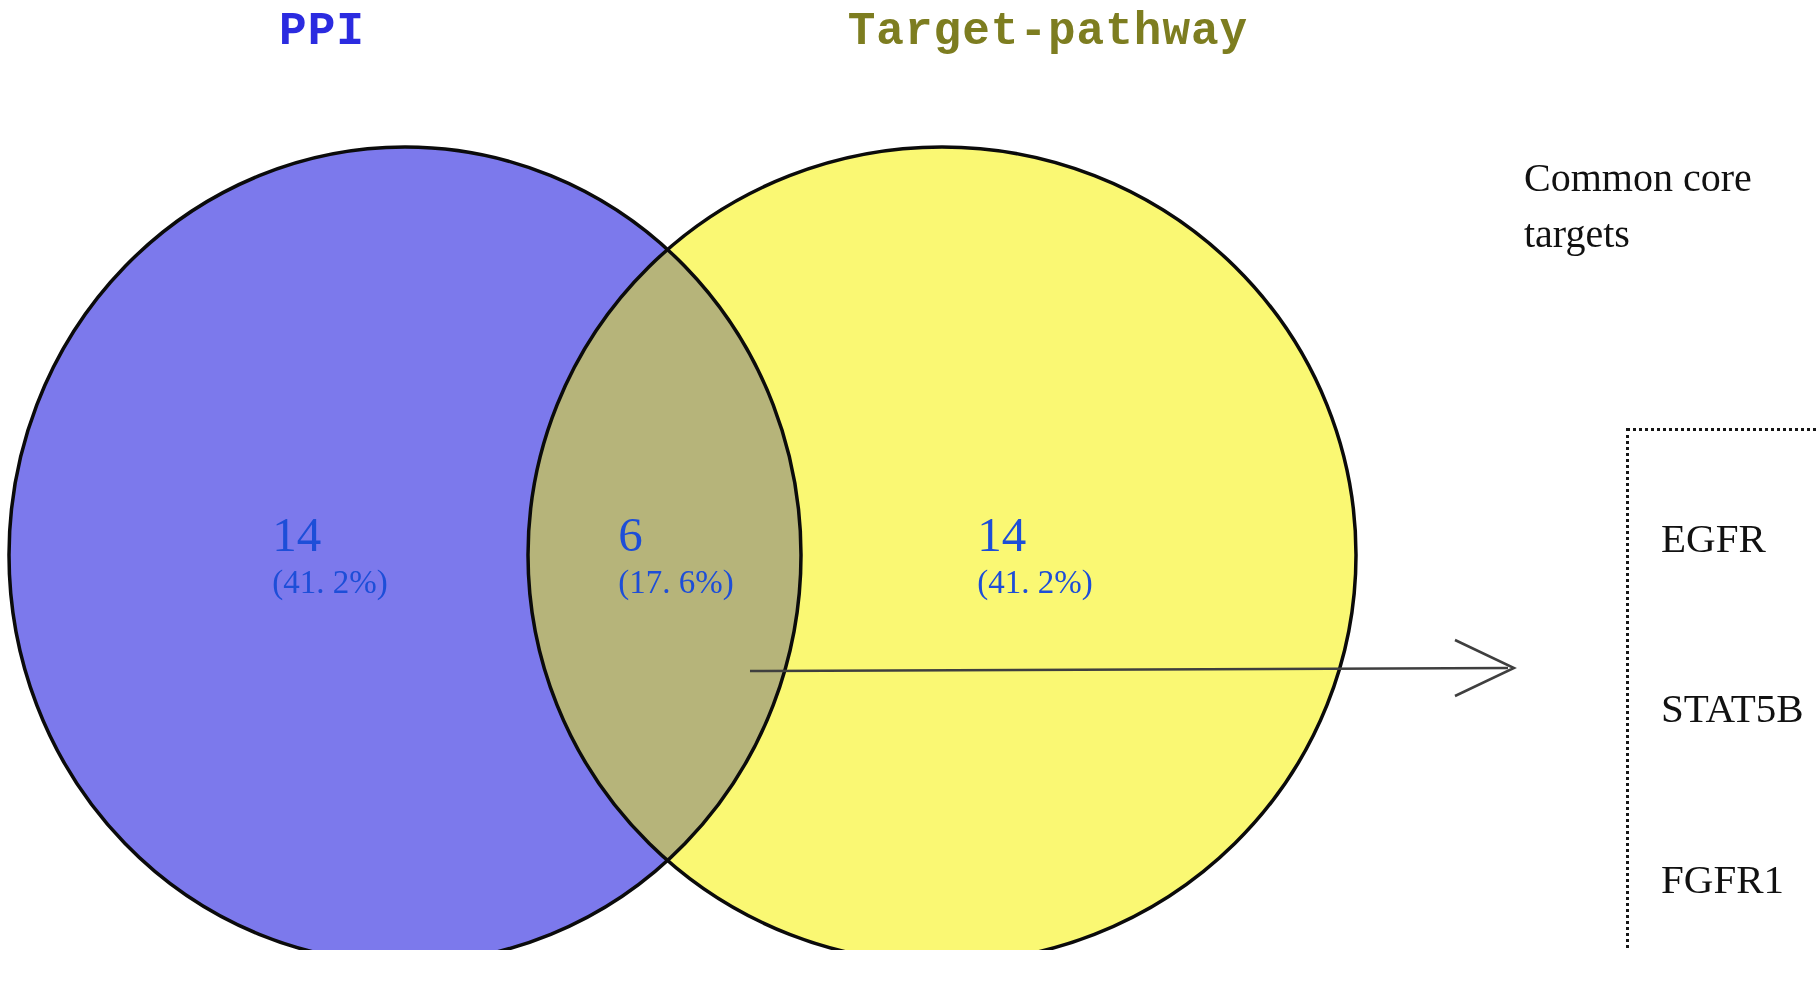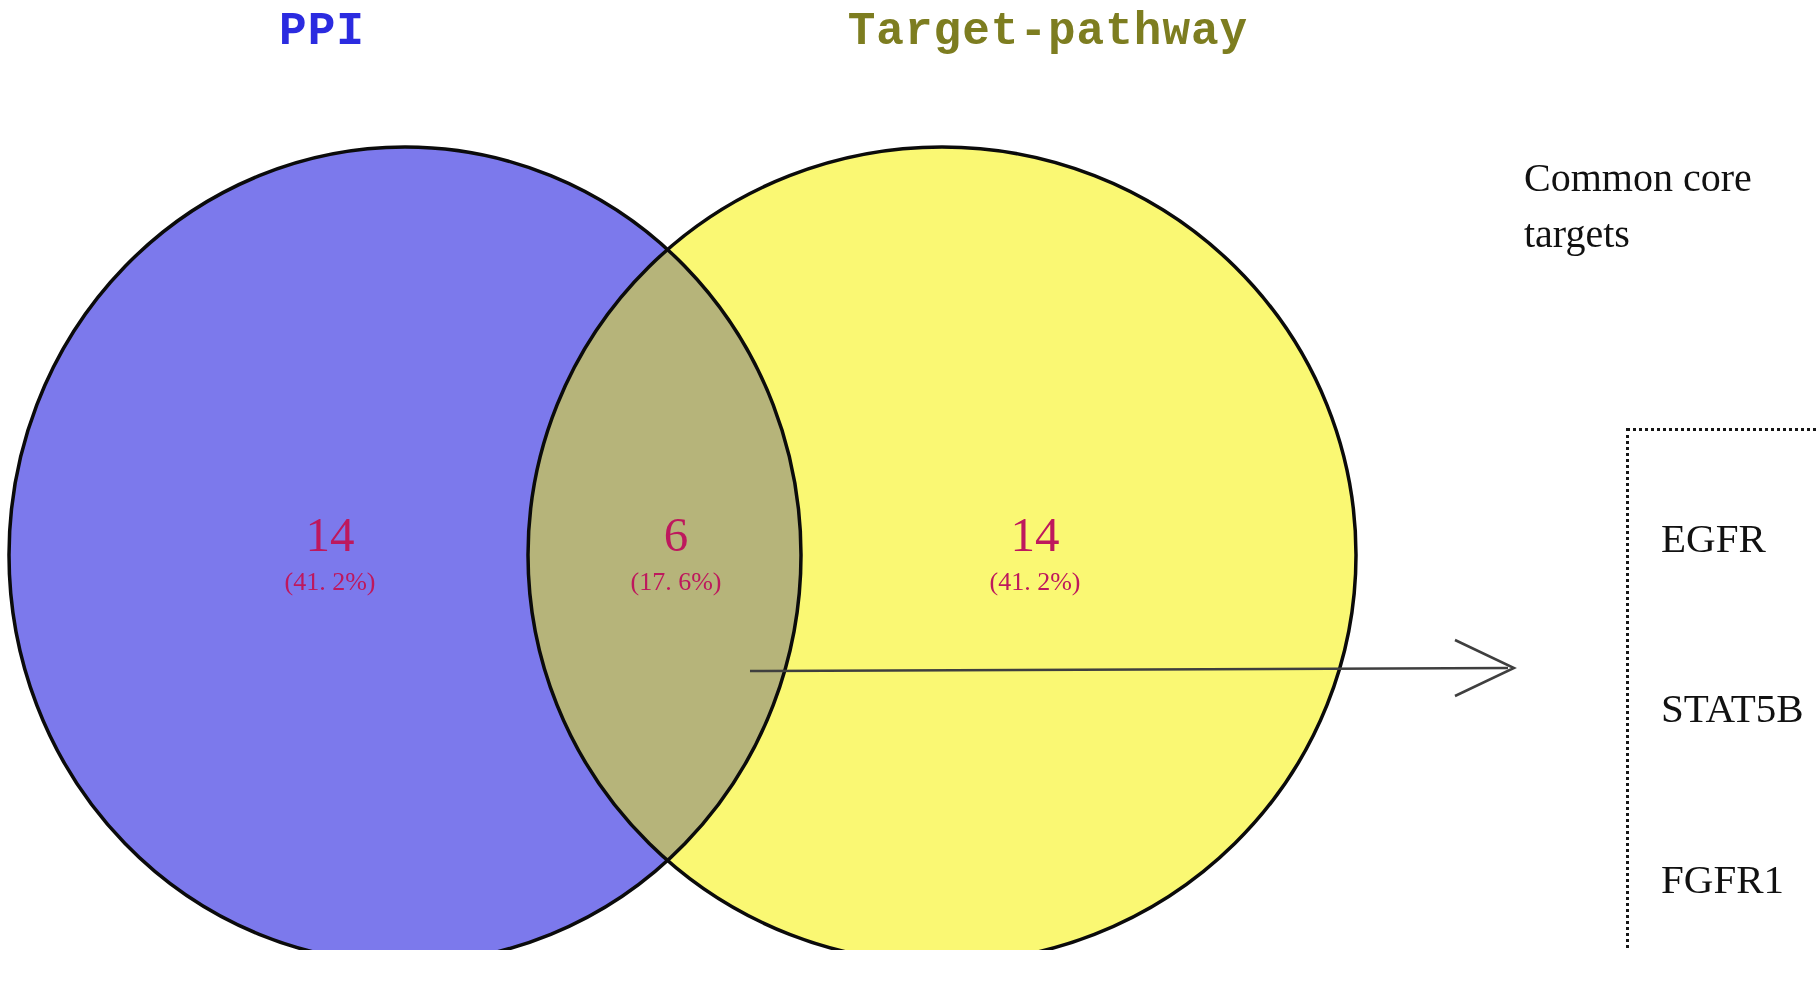--- a/index.html
+++ b/index.html
@@ -18,31 +18,31 @@
     transform: translateX(-50%);
     font-family: "Liberation Mono", monospace;
     font-weight: 700;
     font-size: 46px;
     letter-spacing: 1px;
     white-space: nowrap;
   }
   .region-label {
     position: absolute;
     transform: translateX(-50%);
-    text-align: center;
-    color: #be185d;
+    text-align: left;
+    color: #1d4ed8;
     white-space: nowrap;
   }
   .region-label .count {
     font-size: 49px;
     line-height: 54px;
     font-family: "Liberation Serif", serif;
   }
   .region-label .pct {
-    font-size: 26px;
+    font-size: 33px;
     line-height: 40px;
     font-family: "Liberation Serif", serif;
   }
   .annotation-title {
     position: absolute;
     left: 1524px;
     top: 150px;
     width: 290px;
     font-size: 40px;
     line-height: 56px;

